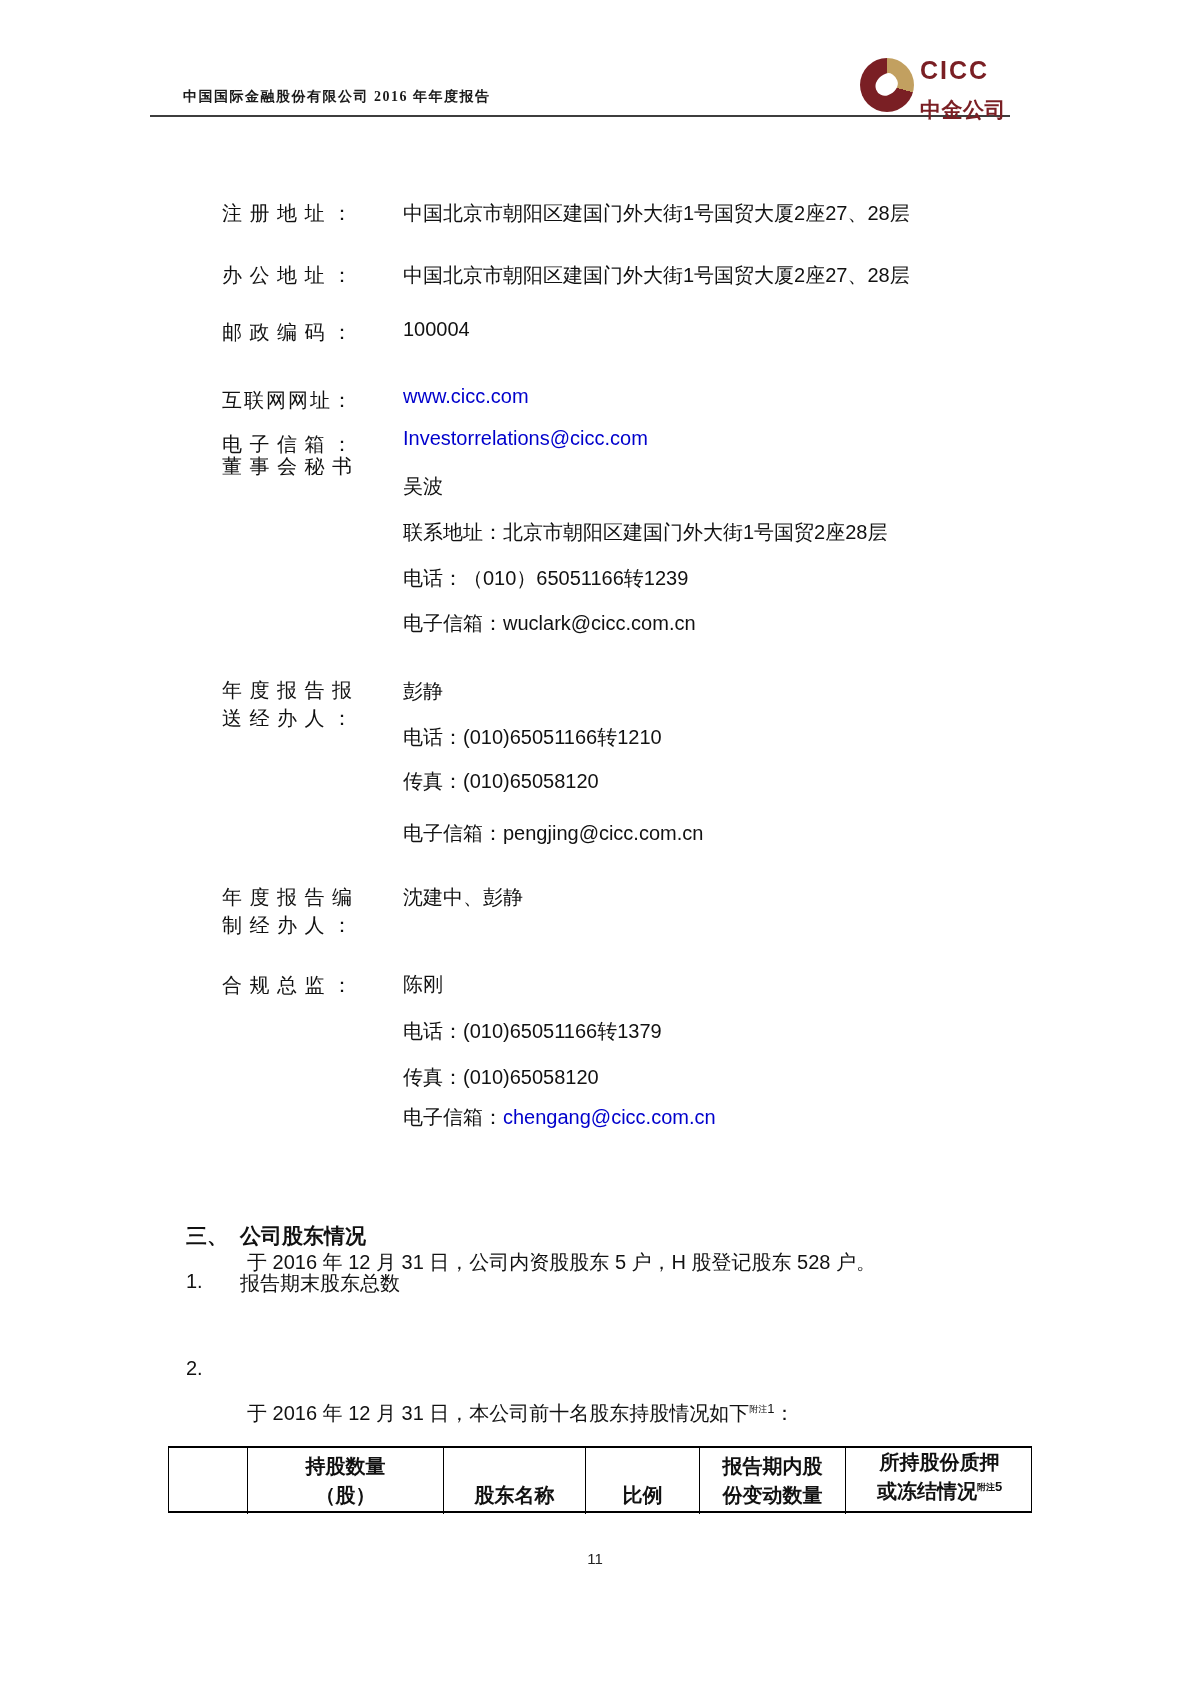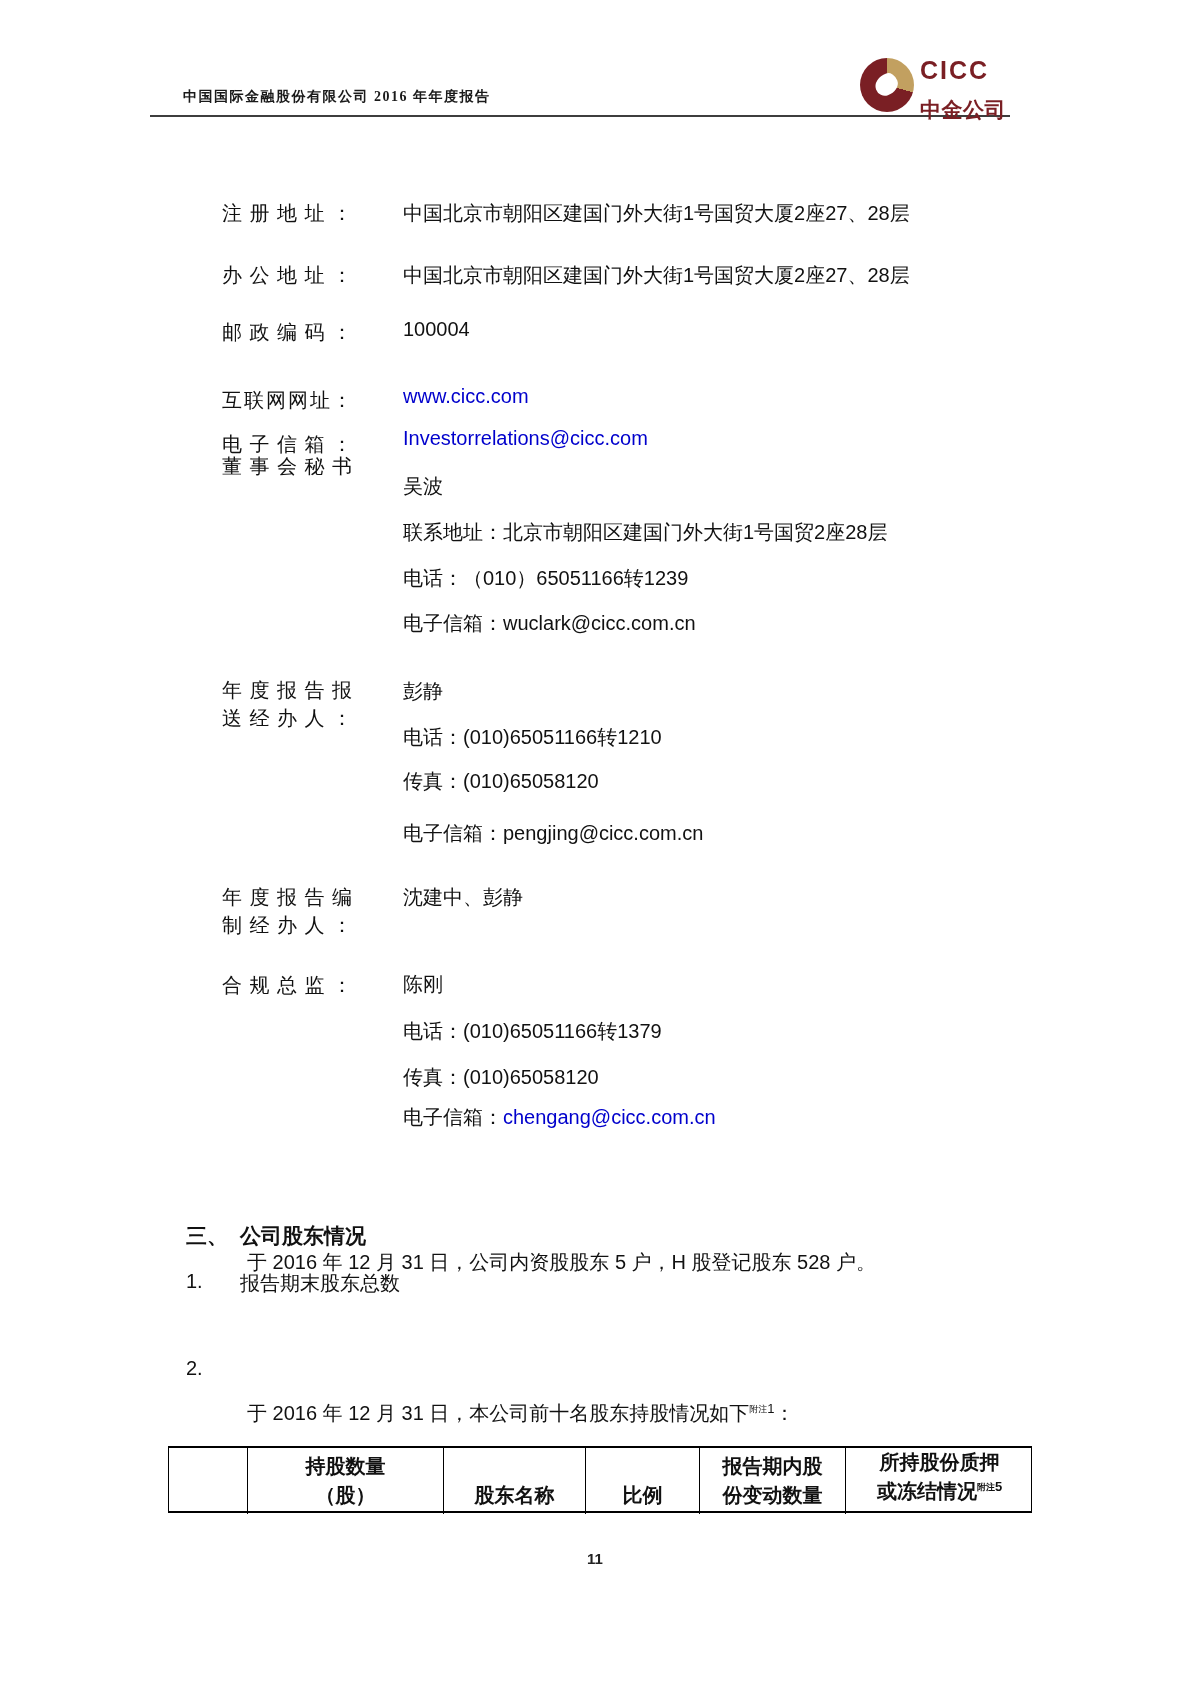--- a/index.html
+++ b/index.html
@@ -57,21 +57,21 @@
     border-left:1px solid #000; border-right:1px solid #000;
     box-sizing:border-box;
   }
   .sh-cell {
     border-right:1px solid #000; box-sizing:border-box;
     display:flex; flex-direction:column; justify-content:flex-end; align-items:center;
     font-weight:bold; font-size:20px; line-height:29px; padding-bottom:4px; text-align:center;
   }
   .sh-cell:last-child { border-right:none; }
 
-  .page-number { position:absolute; left:0; top:1550px; width:1190px; text-align:center; font-size:15px; color:#222;font-weight:bold; }
+  .page-number { position:absolute; left:0; top:1550px; width:1190px; text-align:center; font-size:15px; color:#222; }
 </style>
 </head>
 <body>
 
 <div class="page">
 
   <div class="doc-header-title">中国国际金融股份有限公司 2016 年年度报告</div>
   <div class="header-rule"></div>
 
   <div class="logo">

